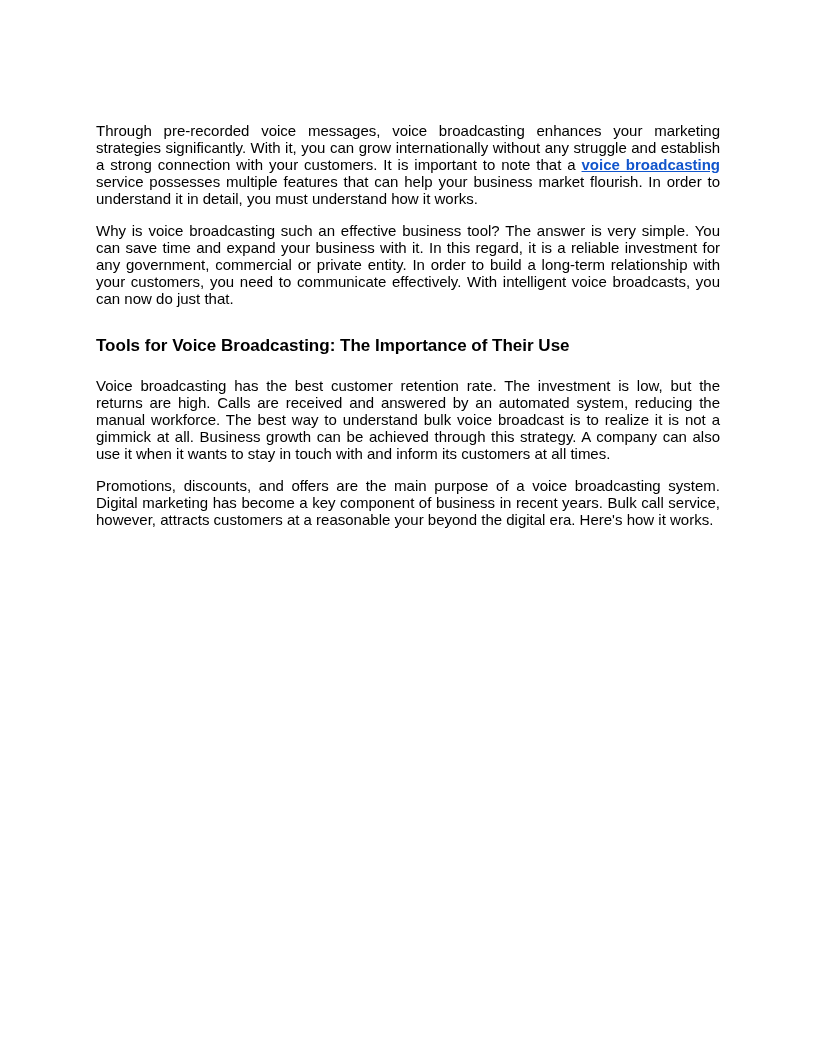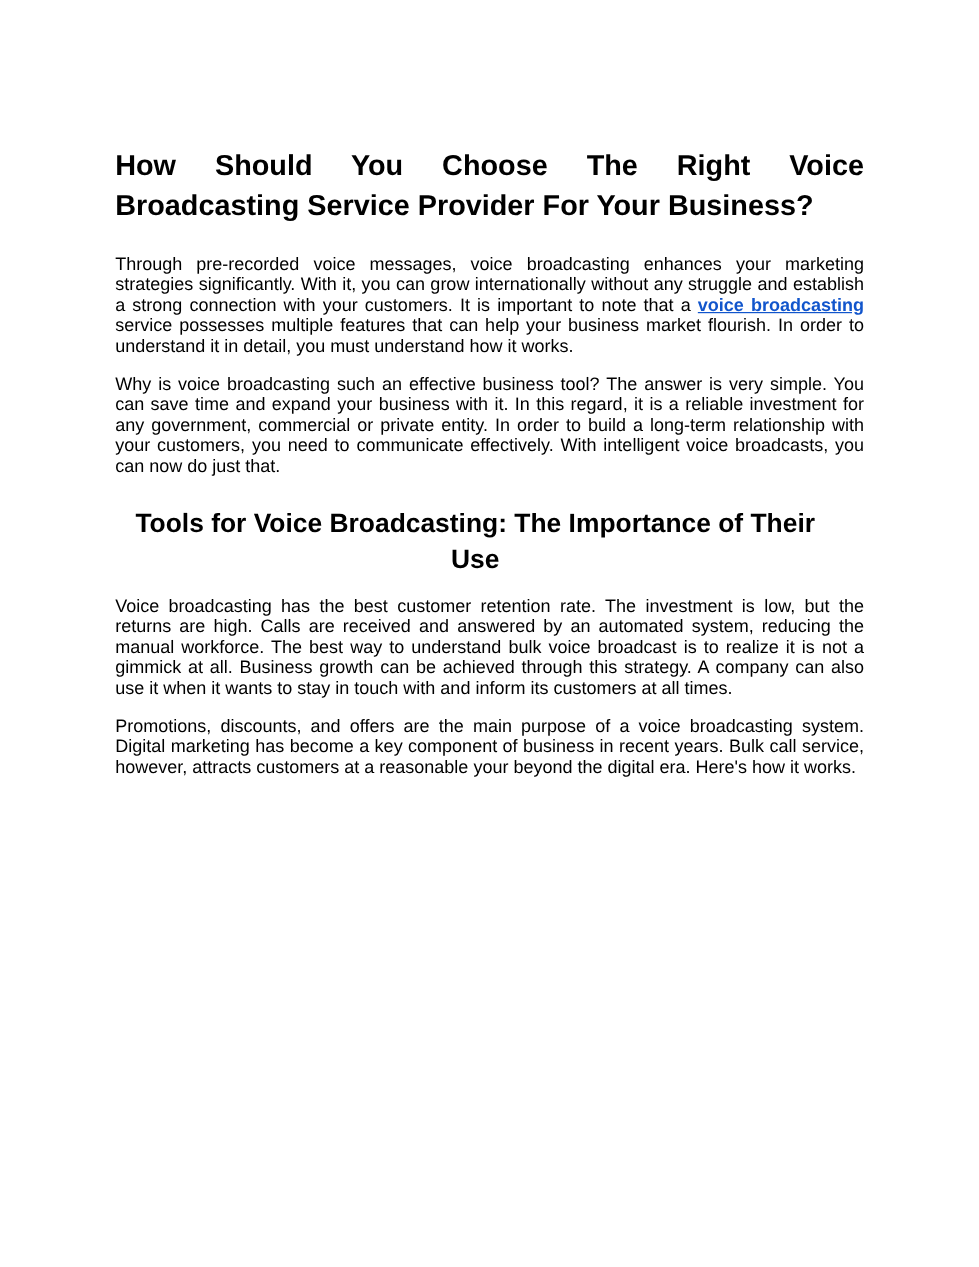--- a/index.html
+++ b/index.html
@@ -26,42 +26,41 @@
     letter-spacing: 0;
   }
   p.doc-body {
     font-size: 15px;
     line-height: 17px;
     text-align: justify;
     color: #000000;
     margin-bottom: 15px;
   }
   h2.doc-heading {
-    font-size: 22px;
+    font-size: 17px;
     line-height: 30px;
     font-weight: bold;
     color: #000000;
     margin-top: 24px;
     margin-bottom: 16px;
     max-width: 600px;
-    text-align: center;
+    text-align: left;
   }
   a.doc-link {
     color: #1155cc;
     font-weight: bold;
     text-decoration: underline;
     cursor: pointer;
   }
 </style>
 </head>
 <body>
 
 <div class="doc-page">
 
-  <h1 class="doc-title">How Should You Choose The Right Voice Broadcasting Service Provider For Your Business?</h1>
 
   <p class="doc-body"><span>Through pre-recorded voice messages, voice broadcasting enhances your marketing strategies significantly. With it, you can grow internationally without any struggle and establish a strong connection with your customers. It is important to note that a </span><a class="doc-link" href="#">voice broadcasting</a><span> service possesses multiple features that can help your business market flourish. In order to understand it in detail, you must understand how it works.</span></p>
 
   <p class="doc-body">Why is voice broadcasting such an effective business tool? The answer is very simple. You can save time and expand your business with it. In this regard, it is a reliable investment for any government, commercial or private entity. In order to build a long-term relationship with your customers, you need to communicate effectively. With intelligent voice broadcasts, you can now do just that.</p>
 
   <h2 class="doc-heading">Tools for Voice Broadcasting: The Importance of Their Use</h2>
 
   <p class="doc-body">Voice broadcasting has the best customer retention rate. The investment is low, but the returns are high. Calls are received and answered by an automated system, reducing the manual workforce. The best way to understand bulk voice broadcast is to realize it is not a gimmick at all. Business growth can be achieved through this strategy. A company can also use it when it wants to stay in touch with and inform its customers at all times.</p>
 
   <p class="doc-body">Promotions, discounts, and offers are the main purpose of a voice broadcasting system. Digital marketing has become a key component of business in recent years. Bulk call service, however, attracts customers at a reasonable your beyond the digital era. Here's how it works.</p>

